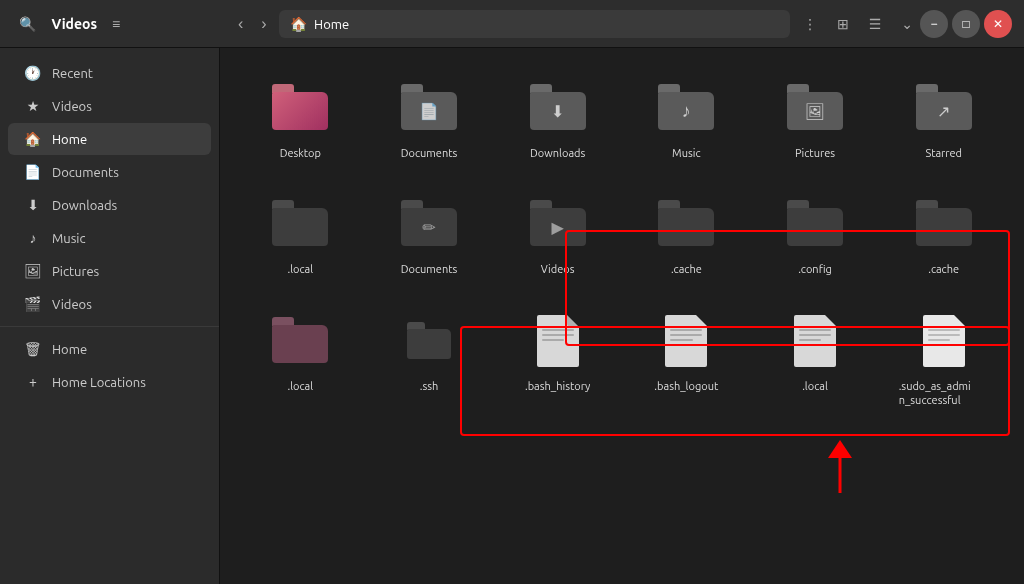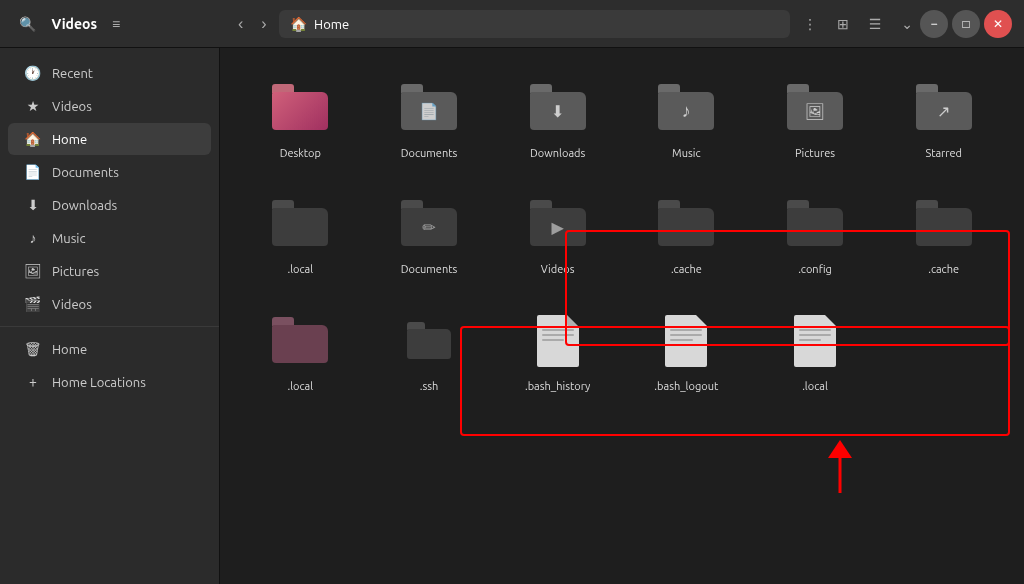--- a/index.html
+++ b/index.html
@@ -462,20 +462,34 @@
               <div style="height:2px;background:#aaa;margin-bottom:3px;border-radius:1px;"></div>
               <div style="height:2px;background:#aaa;margin-bottom:3px;border-radius:1px;"></div>
               <div style="height:2px;background:#aaa;margin-bottom:3px;border-radius:1px;width:70%;"></div>
             </div>
           </div>
         </div>
         <span class="file-label">.local</span>
       </div>
 
 
+      <div class="file-item">
+        <div class="file-icon">
+          <div style="width:42px;height:52px;background:#e8e8e8;border-radius:2px 8px 2px 2px;position:relative;">
+            <div style="position:absolute;top:0;right:0;width:0;height:0;border-top:11px solid #1e1e1e;border-left:11px solid transparent;"></div>
+            <div style="position:absolute;top:14px;left:5px;right:5px;">
+              <div style="height:2px;background:#bbb;margin-bottom:3px;border-radius:1px;"></div>
+              <div style="height:2px;background:#bbb;margin-bottom:3px;border-radius:1px;"></div>
+              <div style="height:2px;background:#bbb;margin-bottom:3px;border-radius:1px;width:70%;"></div>
+            </div>
+          </div>
+        </div>
+        <span class="file-label">.sudo_as_admi
+n_successful</span>
+      </div>
 
     </div>
 
     <div class="red-outline" style="top: 182px; left: 345px; right: 14px; height: 116px;"></div>
 
     <div class="red-outline" style="top: 278px; left: 240px; right: 14px; height: 110px;"></div>
 
     <svg style="position:absolute; left: 600px; top: 390px; width: 40px; height: 60px;" viewBox="0 0 40 60">
       <line x1="20" y1="55" x2="20" y2="15" stroke="red" stroke-width="3"></line>
       <polygon points="20,2 8,20 32,20" fill="red"></polygon>

